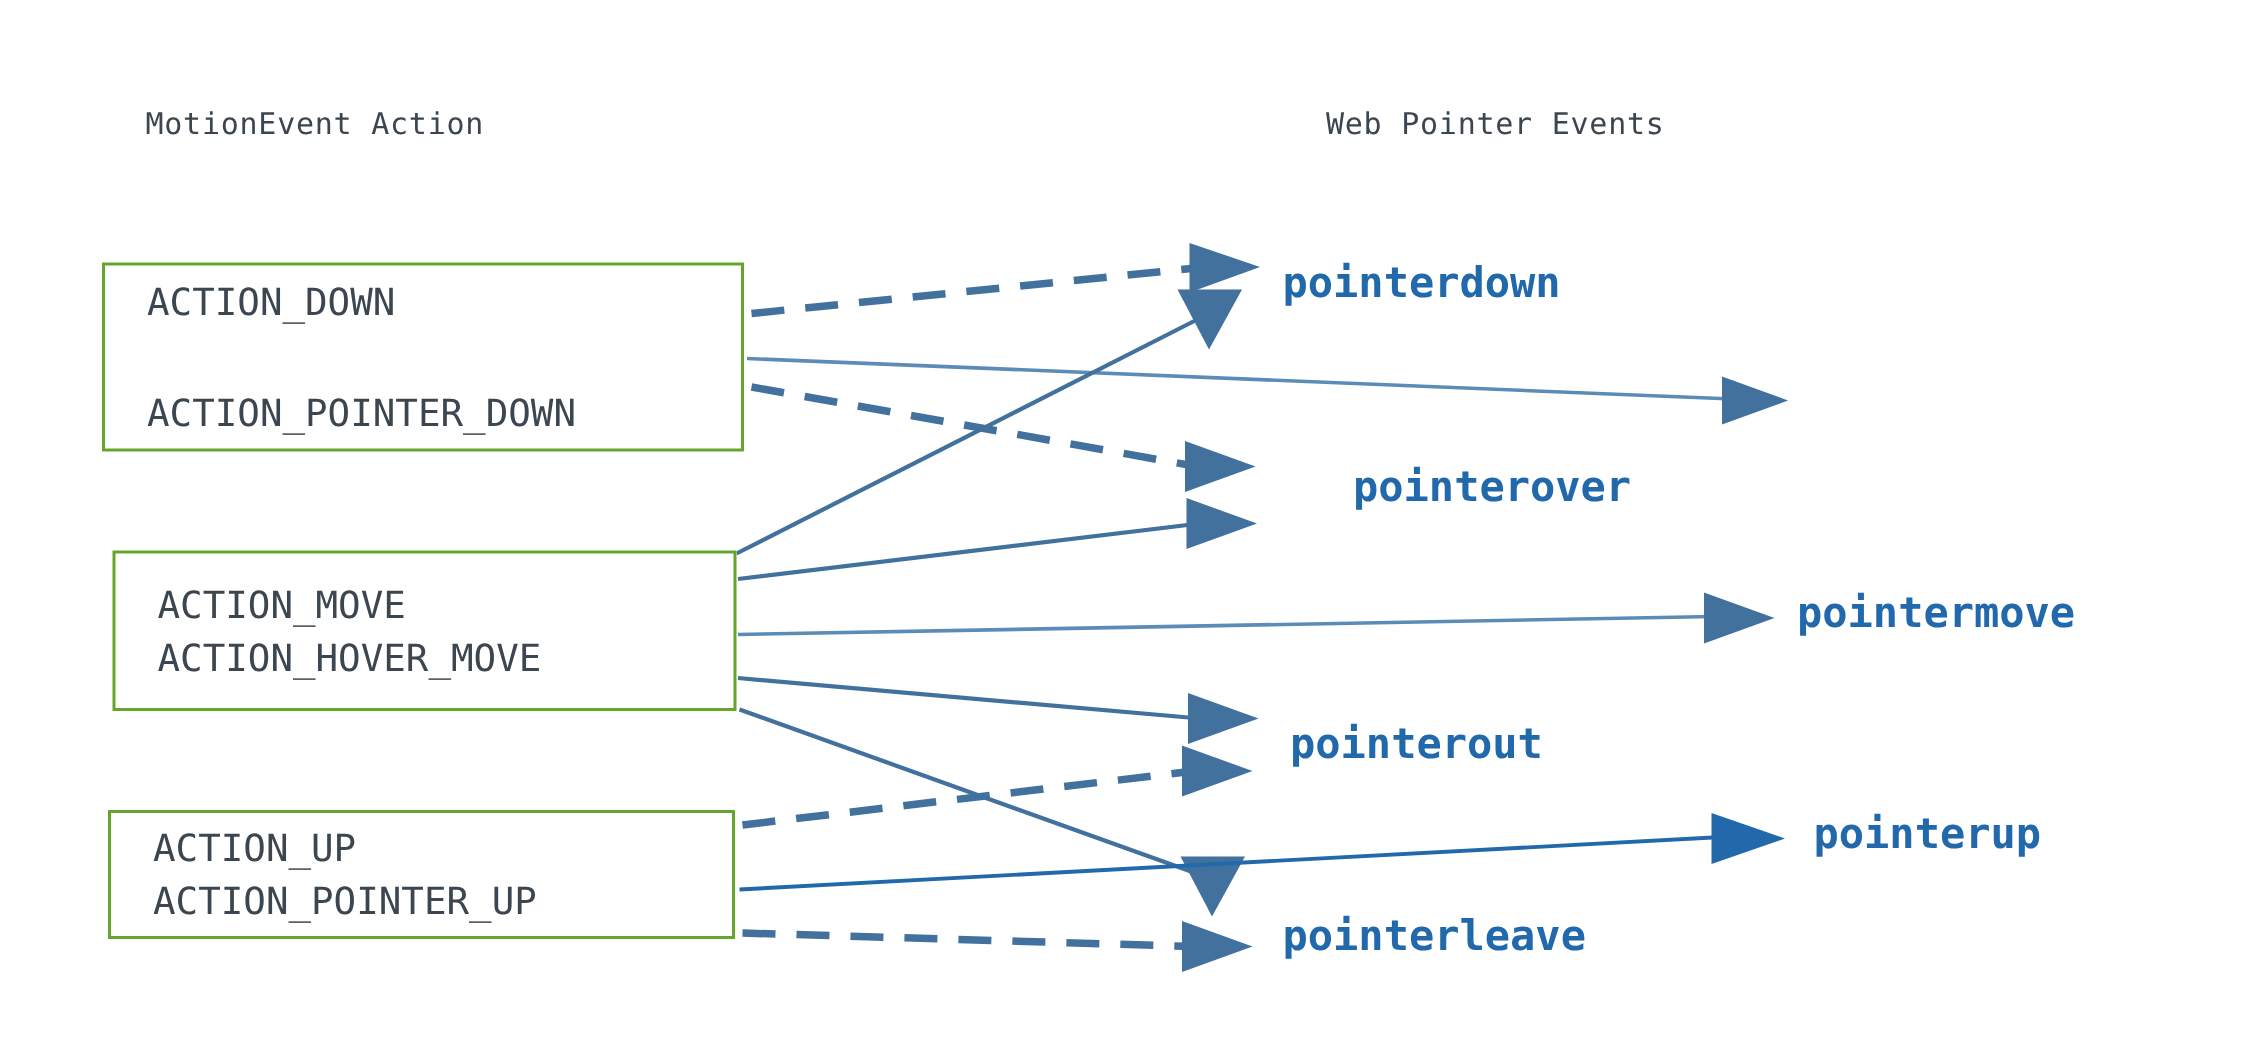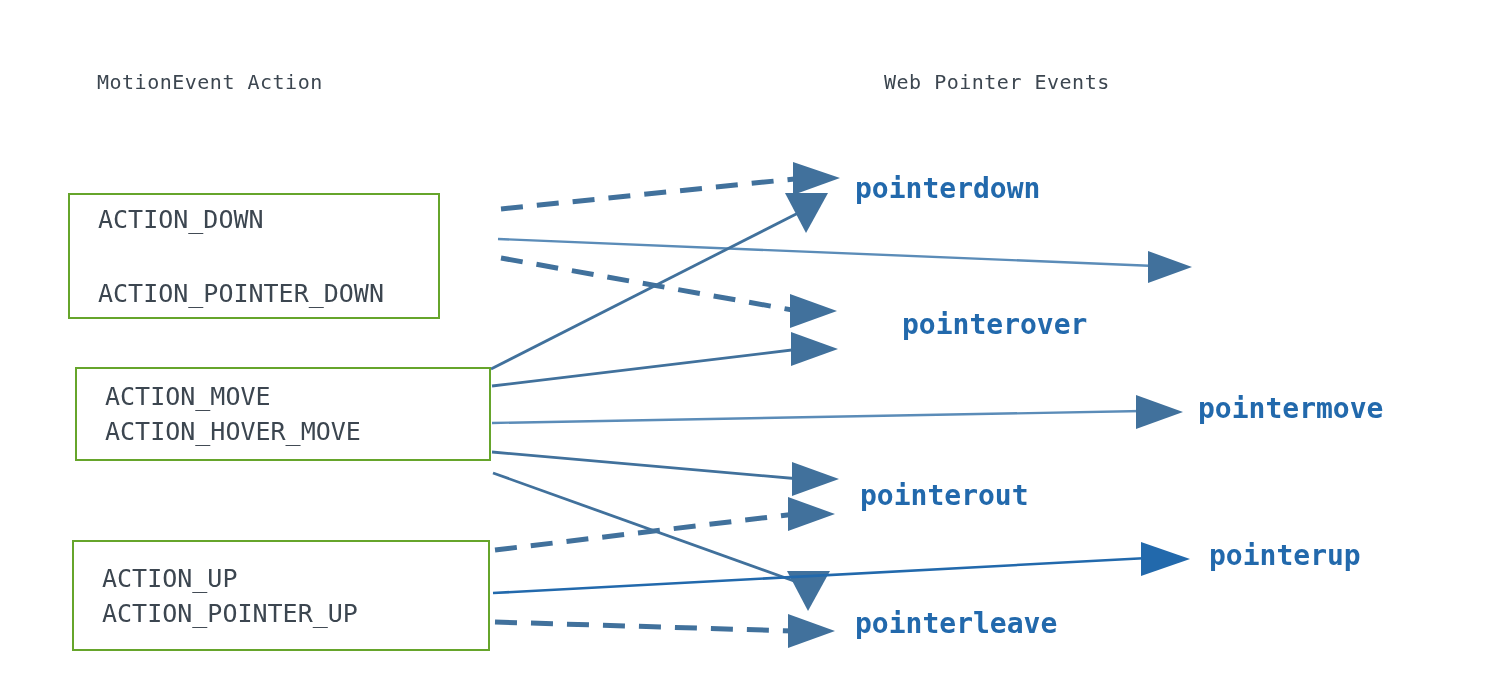--- a/index.html
+++ b/index.html
@@ -38,23 +38,23 @@
     justify-content: center;
     padding-left: 28px;
   }
   .action-box .line {
     color: #3c4650;
     font-family: "DejaVu Sans Mono", "Liberation Mono", monospace;
     font-size: 25px;
     line-height: 35px;
     white-space: nowrap;
   }
-  #box-down  { left: 68px;  top: 193px; width: 372px; height: 126px; gap: 39px; }
-  #box-move  { left: 75px;  top: 367px; width: 416px; height: 94px; }
-  #box-up    { left: 72px;  top: 540px; width: 418px; height: 111px; }
+  #box-down  { left: 68px;  top: 175px; width: 428px; height: 126px; gap: 39px; }
+  #box-move  { left: 75px;  top: 367px; width: 416px; height: 107px; }
+  #box-up    { left: 72px;  top: 540px; width: 418px; height: 86px; }
 
   .event-label {
     position: absolute;
     color: #2269ac;
     font-family: "DejaVu Sans Mono", "Liberation Mono", monospace;
     font-size: 28px;
     font-weight: 700;
     white-space: nowrap;
   }
   #lbl-pointerenter { left: 855px;  top: 172px; }

